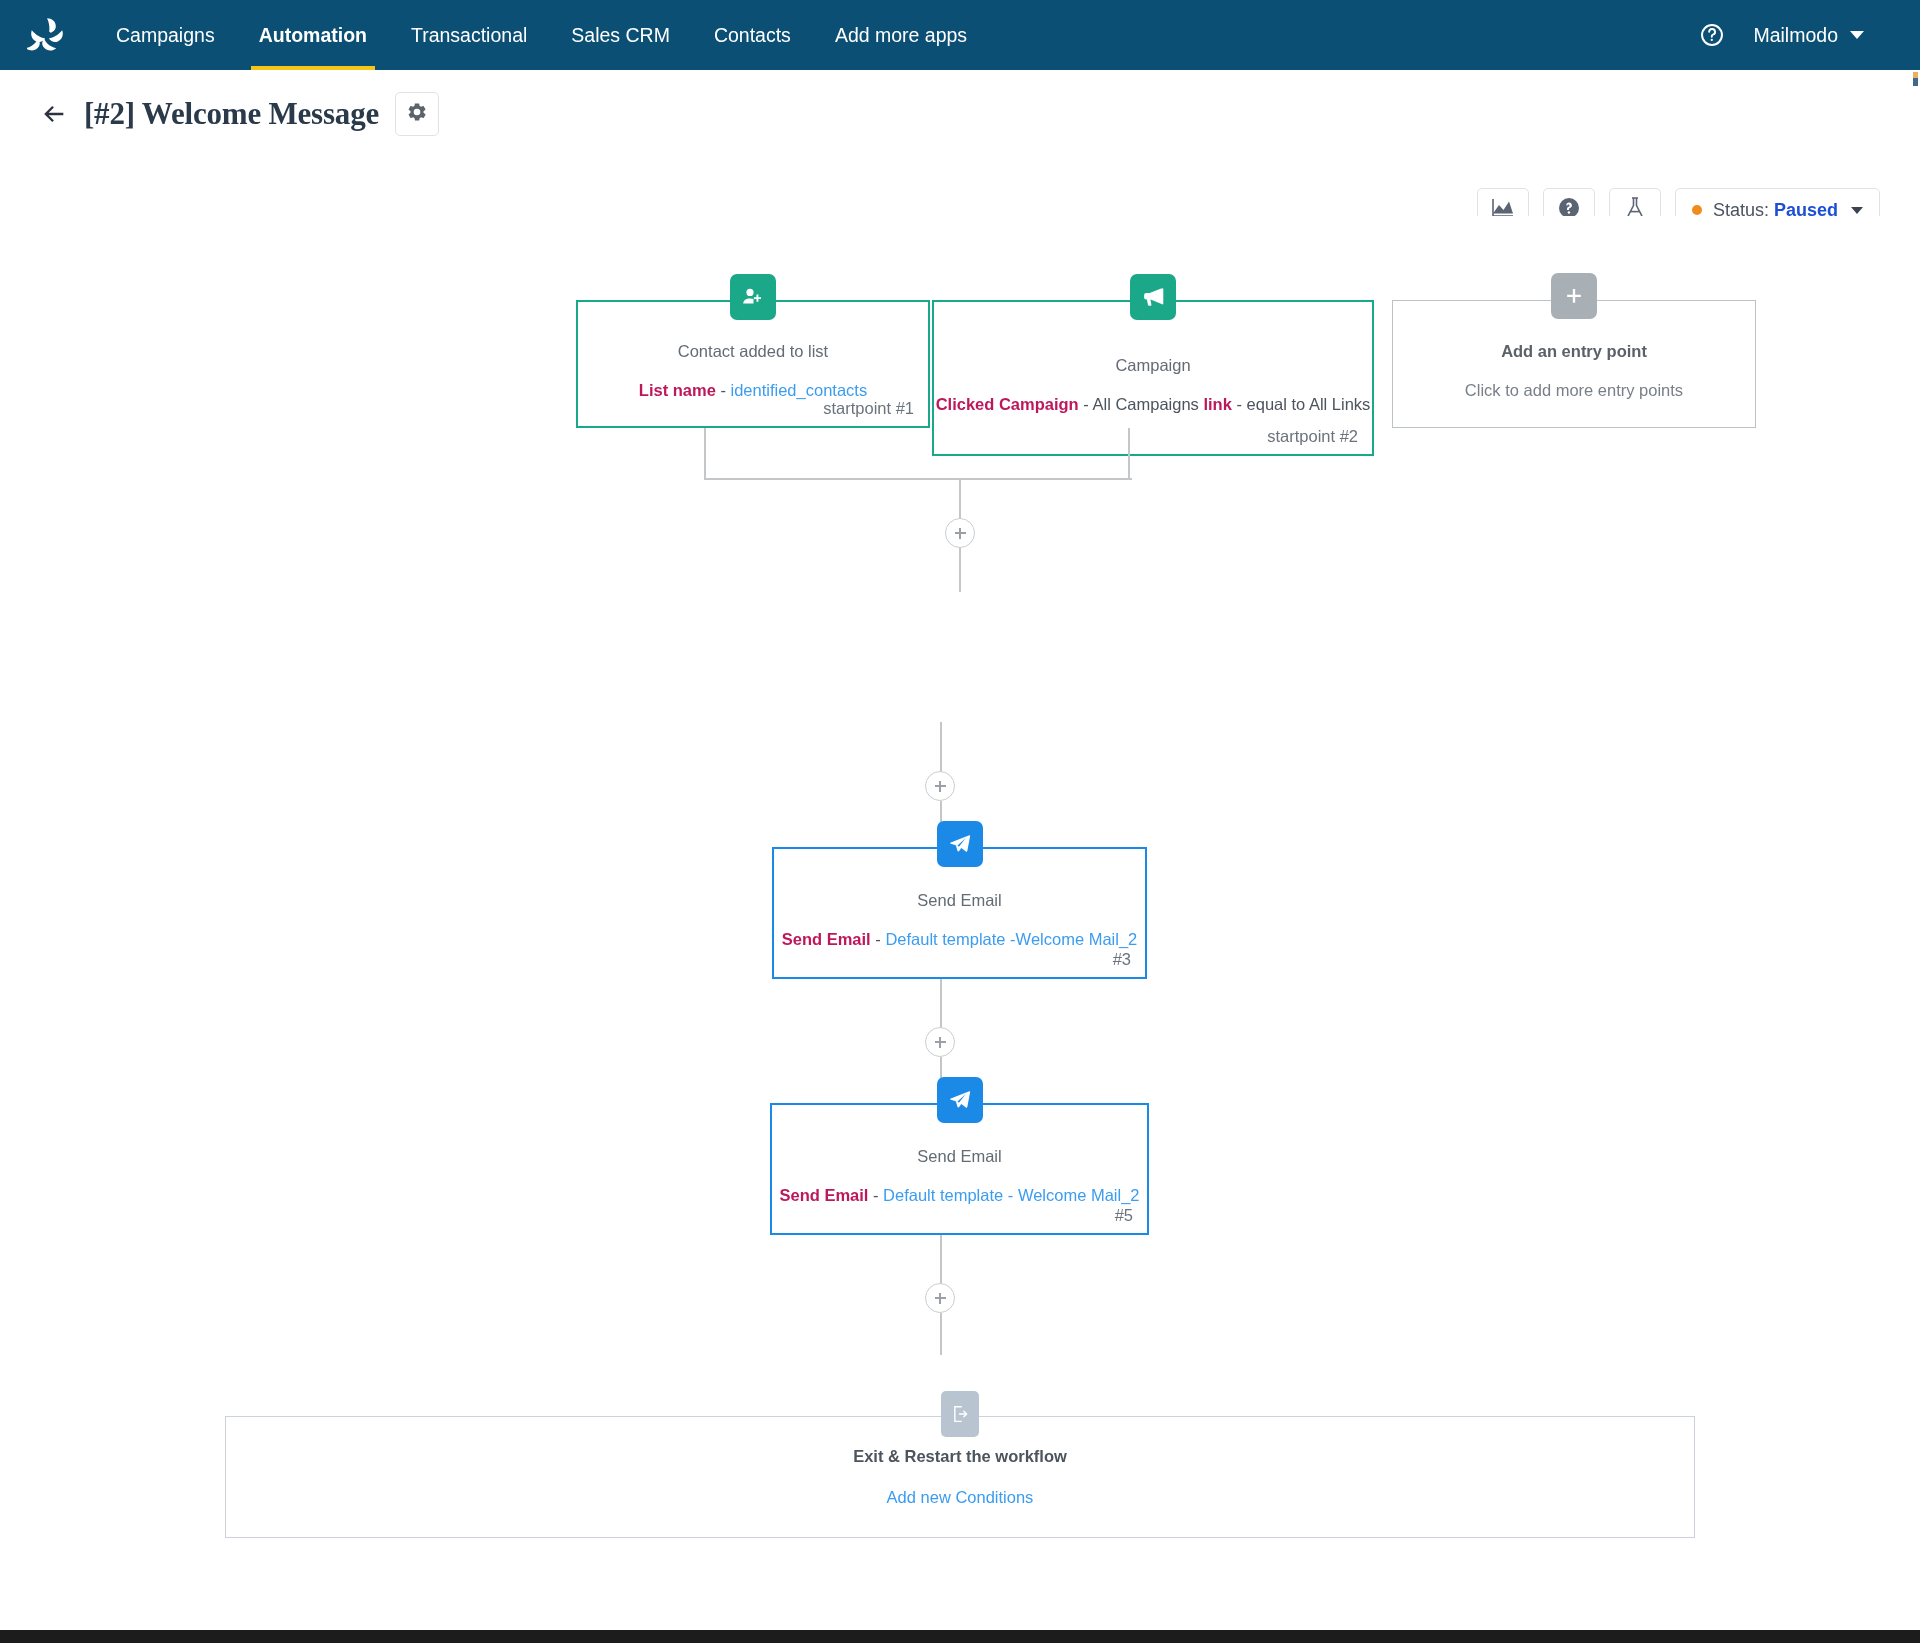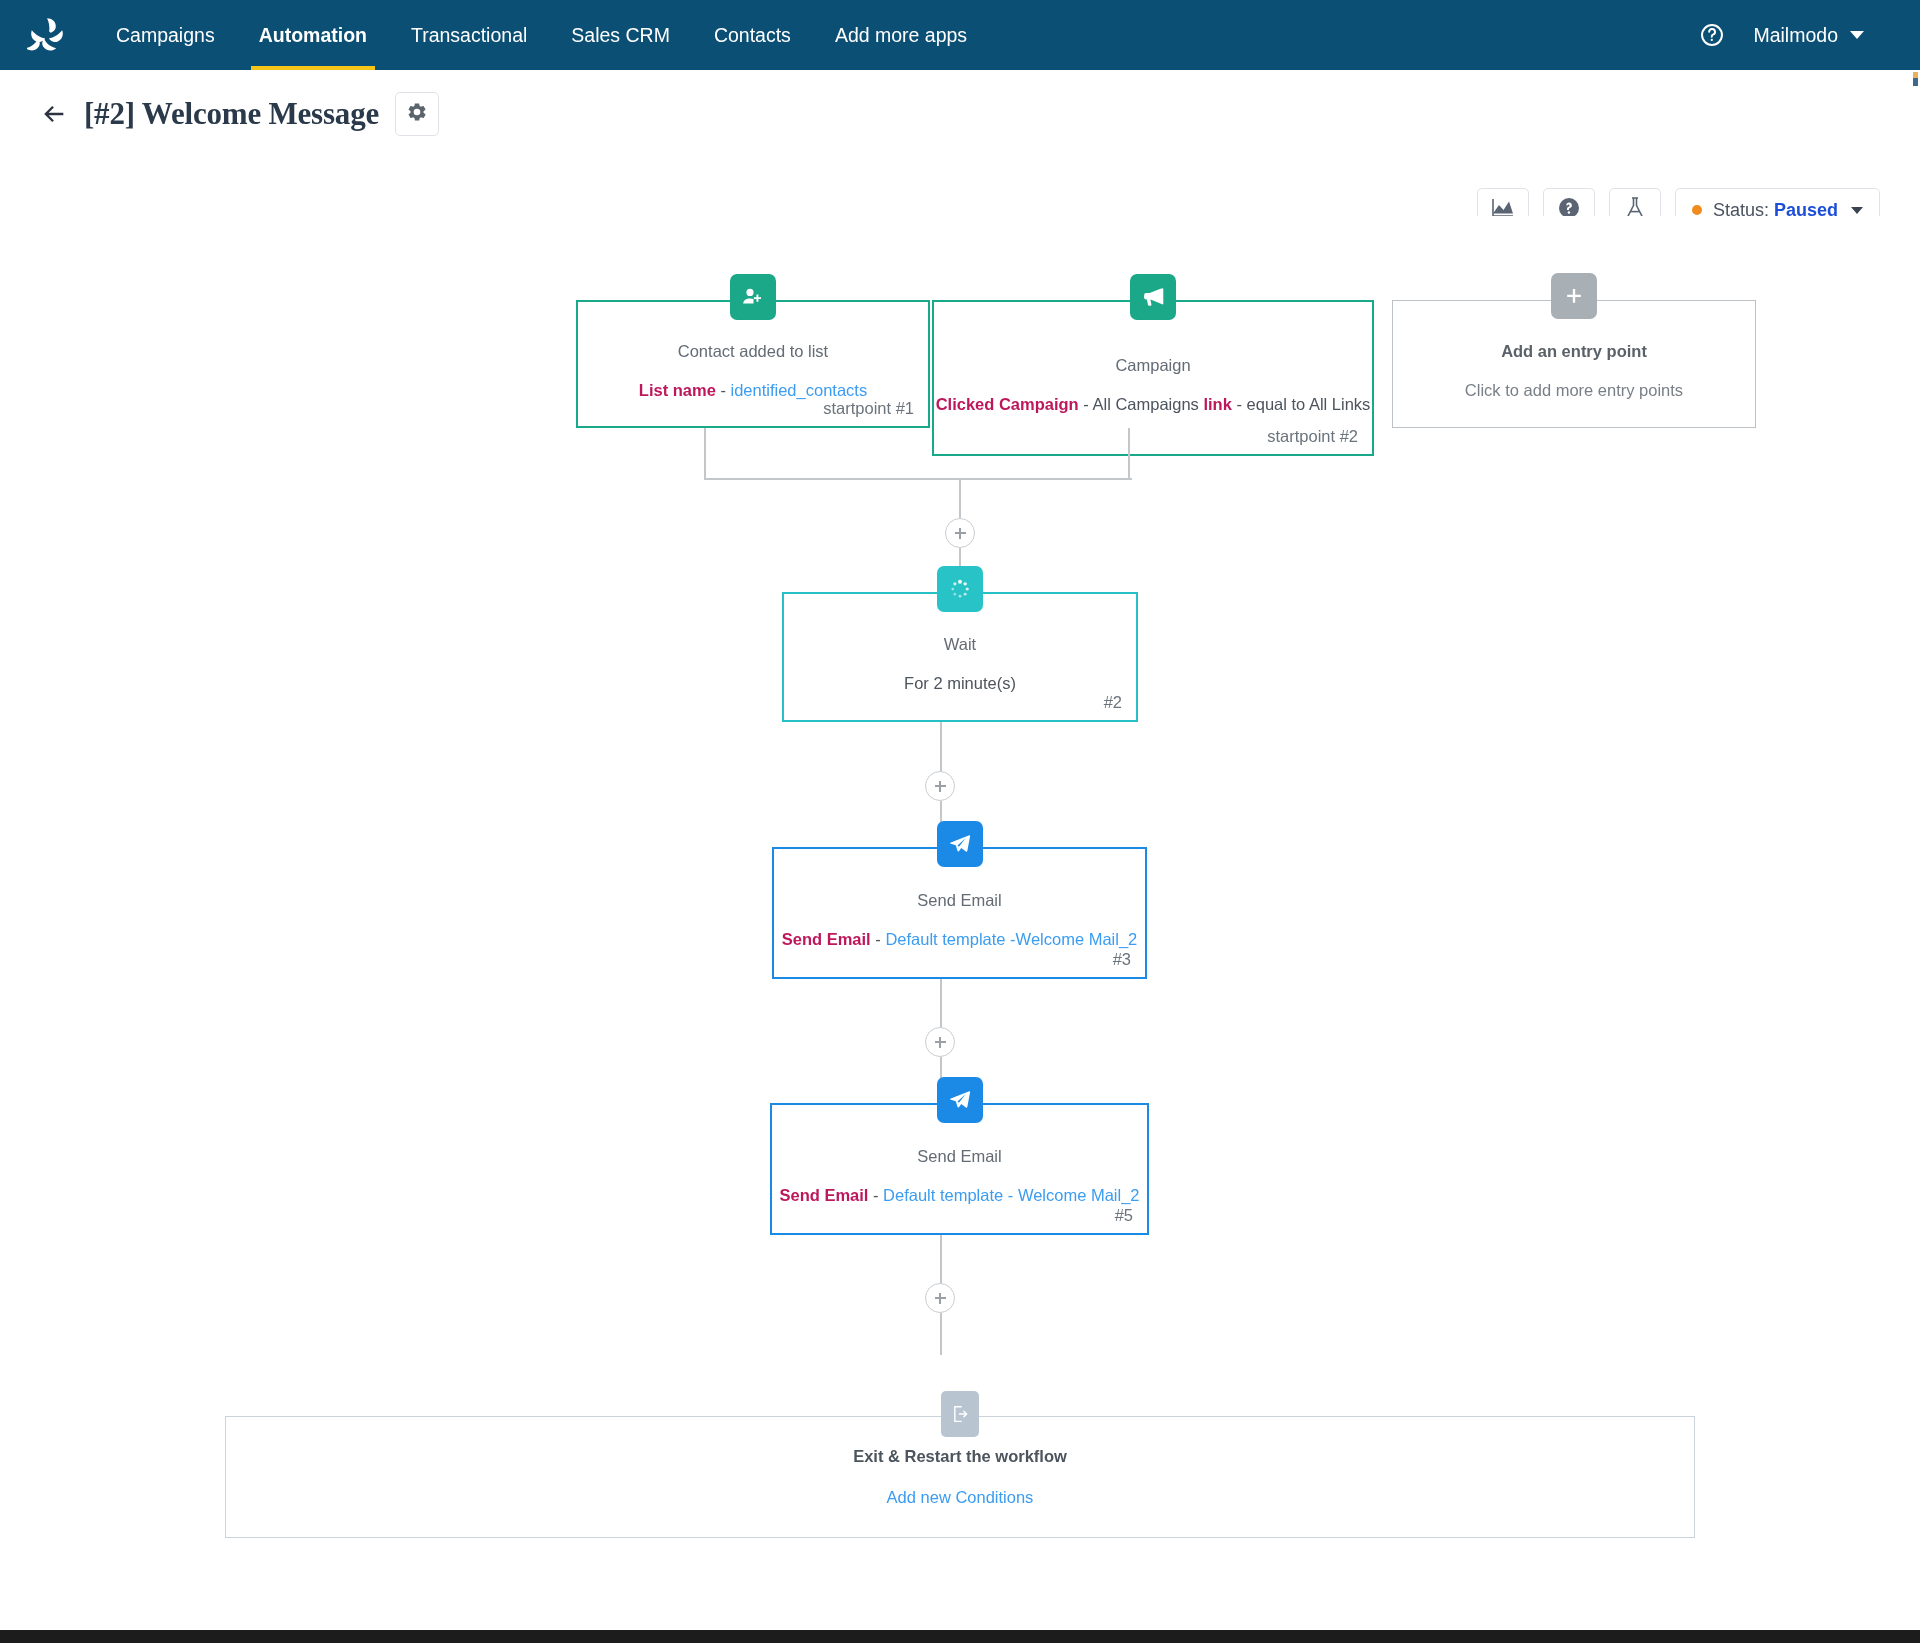--- a/index.html
+++ b/index.html
@@ -405,39 +405,20 @@
 
   <div class="conn" style="left:704px; top:212px; width:2px; height:52px;"></div>
   <div class="conn" style="left:1128px; top:212px; width:2px; height:52px;"></div>
   <div class="conn" style="left:704px; top:262px; width:428px; height:2px;"></div>
   <div class="conn" style="left:959px; top:262px; width:2px; height:44px;"></div>
 
   <div class="plus-circle" style="left:945px; top:302px;"></div>
 
   <div class="conn" style="left:959px; top:332px; width:2px; height:44px;"></div>
 
-  <div class="node node-teal" style="left:782px; top:376px; width:356px; height:130px;">
-    <div class="node-badge badge-teal">
-      <svg width="22" height="22" viewBox="0 0 24 24" fill="#ffffff">
-        <circle cx="12" cy="4.1" r="2.1"></circle>
-        <circle cx="17.6" cy="6.4" r="1.9" opacity=".9"></circle>
-        <circle cx="19.9" cy="12" r="1.75" opacity=".8"></circle>
-        <circle cx="17.6" cy="17.6" r="1.6" opacity=".7"></circle>
-        <circle cx="12" cy="19.9" r="1.5" opacity=".6"></circle>
-        <circle cx="6.4" cy="17.6" r="1.4" opacity=".5"></circle>
-        <circle cx="4.1" cy="12" r="1.5" opacity=".55"></circle>
-        <circle cx="6.4" cy="6.4" r="1.8" opacity=".75"></circle>
-      </svg>
-    </div>
-    <div class="node-inner">
-      <div class="node-title">Wait</div>
-      <div class="node-sub">For 2 minute(s)</div>
-      <div class="node-index">#2</div>
-    </div>
-  </div>
 
   <div class="conn" style="left:940px; top:506px; width:2px; height:54px;"></div>
   <div class="plus-circle" style="left:925px; top:555px;"></div>
   <div class="conn" style="left:940px; top:585px; width:2px; height:46px;"></div>
 
   <div class="node node-blue" style="left:772px; top:631px; width:375px; height:132px;">
     <div class="node-badge badge-blue">
       <svg width="24" height="24" viewBox="0 0 24 24" fill="#ffffff">
         <path d="M21.3 3.2 2.8 10.4c-.7.3-.7 1.2.1 1.4l4.9 1.5 1.8 5.6c.2.7 1.1.8 1.5.2l2.2-3 4.6 3.4c.5.4 1.3.1 1.4-.6l2.8-14.6c.1-.6-.5-1.1-1-.9zM9.5 13.6 17.8 6l-6.9 8.8z"></path>
       </svg>

